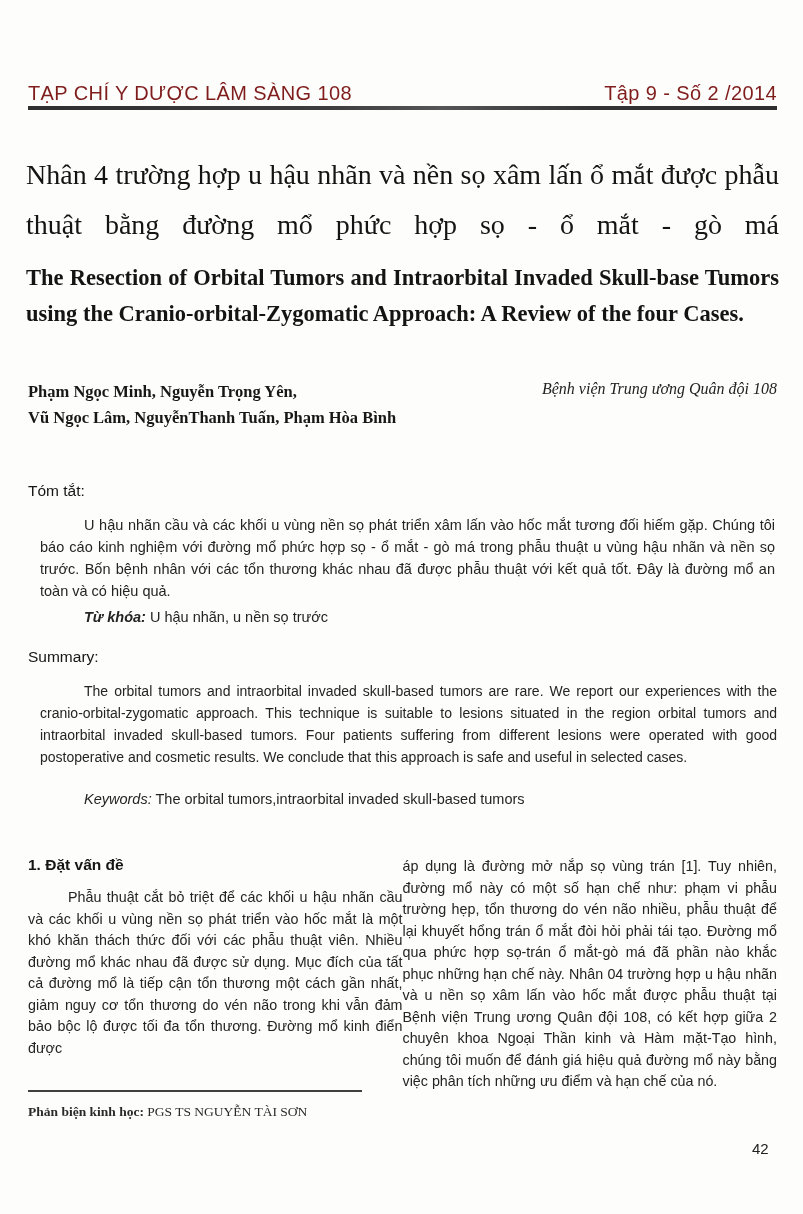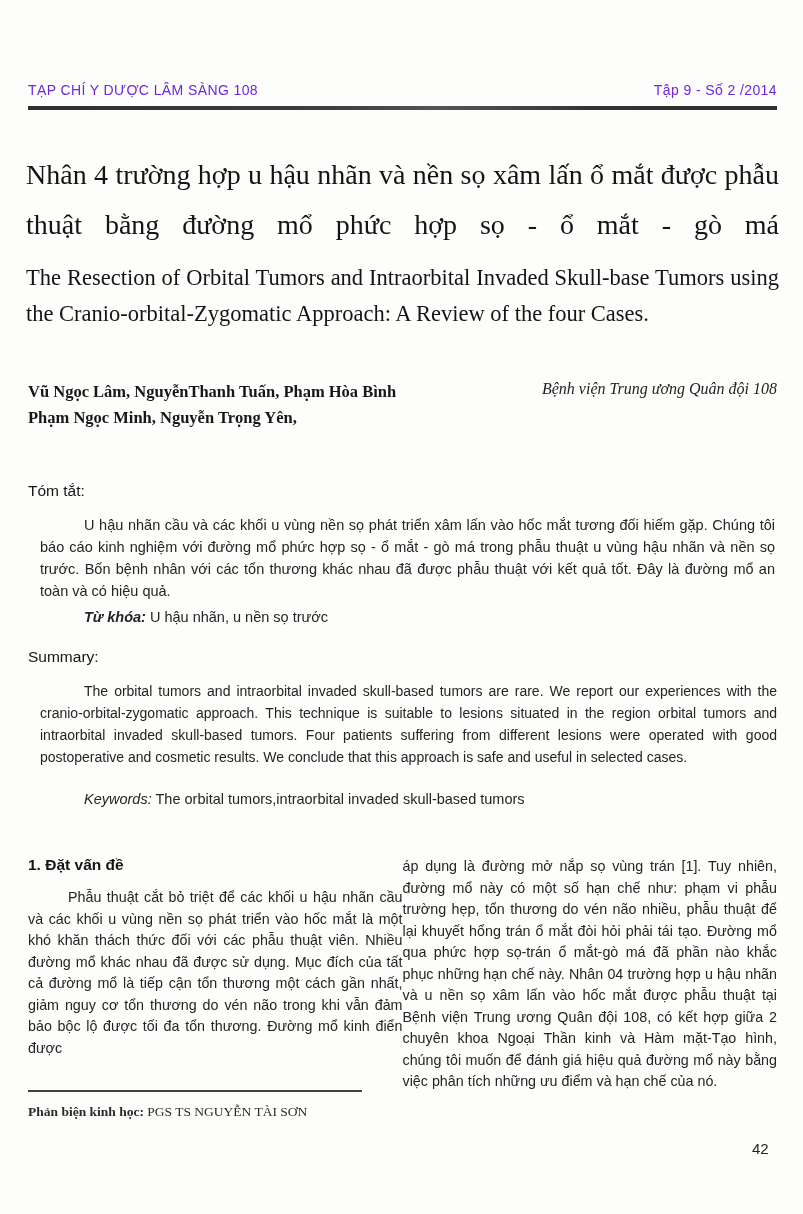--- a/index.html
+++ b/index.html
@@ -11,38 +11,38 @@
     font-family:"Liberation Sans",sans-serif;
     overflow:hidden;
     margin:0 auto;
   }
   .abs{position:absolute;}
 
   
   .journal-header{
     top:82px;left:28px;right:26px;
     display:flex;justify-content:space-between;align-items:flex-end;
-    font-size:14px;letter-spacing:.4px;color:#6d28d9;
+    font-size:20px;letter-spacing:.4px;color:#7f1d1d;
   }
   .header-rule{
     top:106px;left:28px;right:26px;height:4px;
     background:linear-gradient(90deg,#2f2f2f 0%,#3d3d3d 40%,#555 55%,#333 75%,#2f2f2f 100%);
   }
 
   
   .title-vi{
     top:150px;left:26px;right:24px;
     font-family:"Liberation Serif",serif;font-weight:normal;
     font-size:28px;line-height:50px;
     text-align:justify;text-align-last:justify;
     word-spacing:-1px;color:#141414;
   }
   .title-en{
     top:260px;left:26px;right:24px;
-    font-family:"Liberation Serif",serif;font-weight:normal;
+    font-family:"Liberation Serif",serif;font-weight:bold;
     font-size:22.5px;line-height:36px;
     text-align:justify;color:#141414;
   }
 
   
   .authors-row{
     top:379px;left:28px;right:26px;
     display:flex;justify-content:space-between;align-items:flex-start;
     font-family:"Liberation Serif",serif;
   }
@@ -102,22 +102,22 @@
     <span>Tập 9 - Số 2 /2014</span>
   </div>
   <div class="abs header-rule"></div>
 
   <div class="abs title-vi">Nhân 4 trường hợp u hậu nhãn và nền sọ xâm lấn ổ mắt được phẫu thuật bằng đường mổ phức hợp sọ - ổ mắt - gò má</div>
 
   <div class="abs title-en">The Resection of Orbital Tumors and Intraorbital Invaded Skull-base Tumors using the Cranio-orbital-Zygomatic Approach: A Review of the four Cases.</div>
 
   <div class="abs authors-row">
     <div class="author-names">
+      <div>Phạm Ngọc Minh, Nguyễn Trọng Yên,</div>
       <div>Vũ Ngọc Lâm, NguyễnThanh Tuấn, Phạm Hòa Bình</div>
-      <div>Phạm Ngọc Minh, Nguyễn Trọng Yên,</div>
     </div>
     <div class="affiliation">Bệnh viện Trung ương Quân đội 108</div>
   </div>
 
   <div class="abs sec-heading tomtat-h">Tóm tắt:</div>
   <div class="abs tomtat-body">U hậu nhãn cầu và các khối u vùng nền sọ phát triển xâm lấn vào hốc mắt tương đối hiếm gặp. Chúng tôi báo cáo kinh nghiệm với đường mổ phức hợp sọ - ổ mắt - gò má trong phẫu thuật u vùng hậu nhãn và nền sọ trước. Bốn bệnh nhân với các tổn thương khác nhau đã được phẫu thuật với kết quả tốt. Đây là đường mổ an toàn và có hiệu quả.</div>
   <div class="abs tomtat-kw">
     <span class="kw-label-vi">Từ khóa:</span><span> U hậu nhãn, u nền sọ trước</span>
   </div>
 

